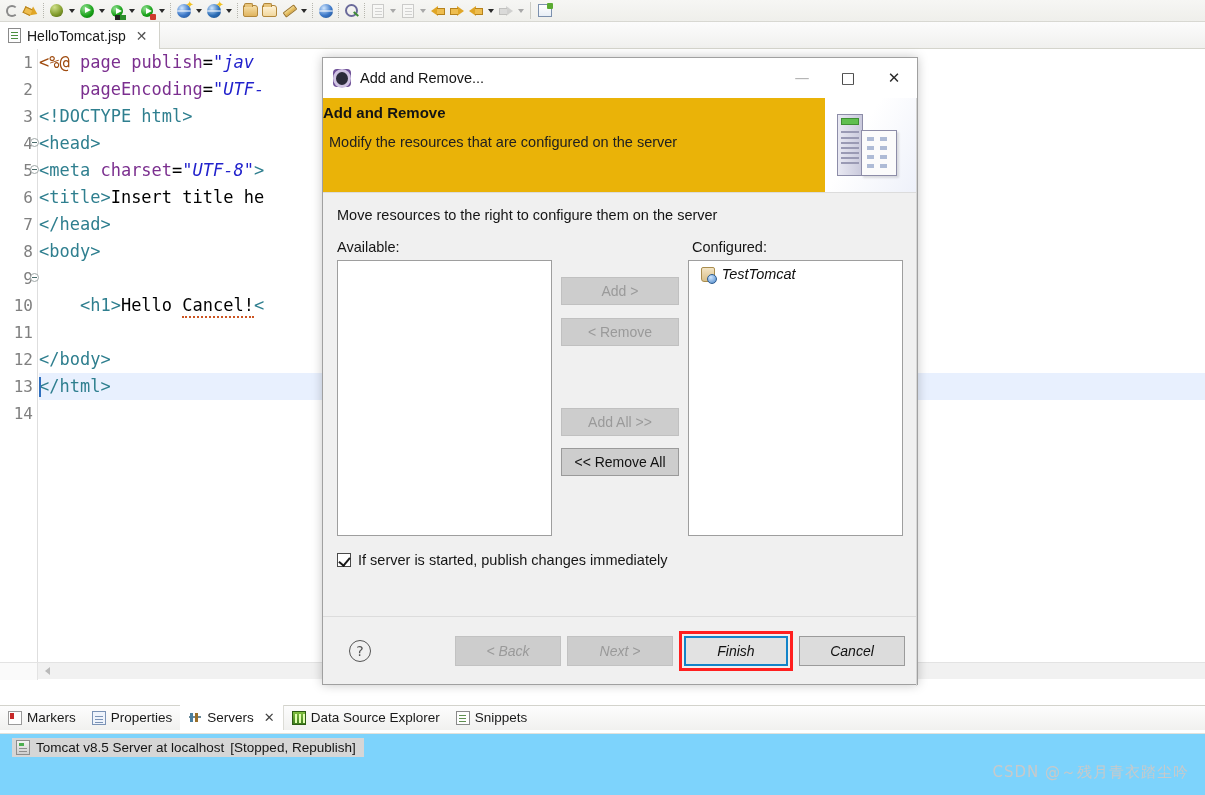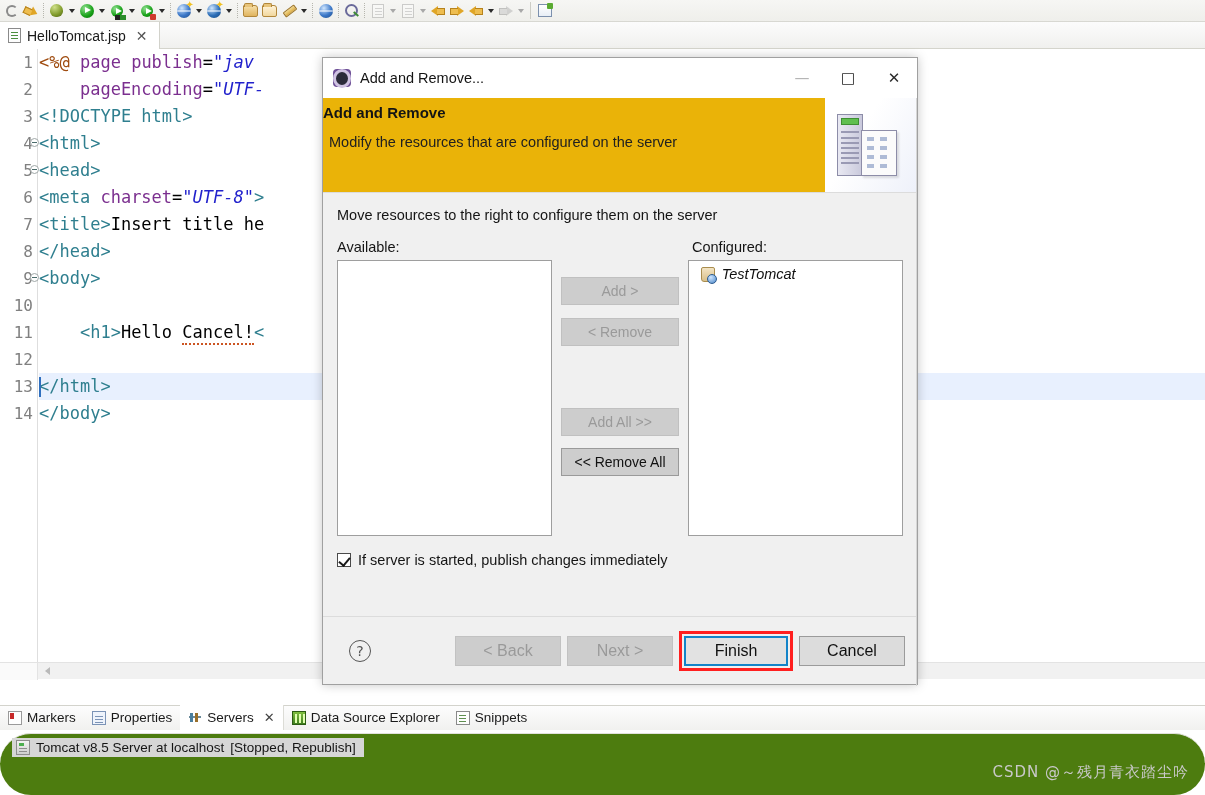--- a/index.html
+++ b/index.html
@@ -296,21 +296,21 @@
       box-shadow: 4px 0 0 #e0ffb0, 8px 0 0 #e0ffb0; }
   .vt-snip { background:#fdfdfd; border:1px solid #8a8a8a; }
   .vt-snip::after { content:""; position:absolute; left:2px; top:3px;
       width:7px; height:1px; background:#5f8f4f;
       box-shadow: 0 3px 0 #5f8f4f, 0 6px 0 #5f8f4f; }
   .vtclose { margin-left:5px; font-size:13px; color:#444; cursor:pointer;
              font-family:"DejaVu Sans", sans-serif;}
 
   .viewbody {
     position: absolute; left: 0; top: 733px; width: 1205px; height: 62px;
-    background: #4d7c0f; border-top: 1px solid #e2e2dc; border-radius: 31px;
+    background: #7dd3fc; border-top: 1px solid #e2e2dc;
   }
   .srow {
     position: absolute; left: 12px; top: 4px;
     display: flex; align-items: center; gap: 6px;
     background: #d6d6d6;
     padding: 2px 8px 2px 4px;
     font-size: 13.5px; color: #151515;
   }
   .srvicon {
     width: 14px; height: 15px; background: linear-gradient(to bottom,#f2f2f2,#cfcfcf);
@@ -469,23 +469,24 @@
   .help-ico {
     width: 22px; height: 22px; border-radius: 50%;
     border: 1.5px solid #555; color:#555;
     display:flex; align-items:center; justify-content:center;
     font-size: 14px; margin-left: 14px;
     font-family:"DejaVu Sans", sans-serif;
   }
   .fbtns { margin-left: auto; display: flex; align-items: center; gap: 0; }
   .fbtn {
     width: 106px; height: 30px; background: #cdcdcd;
-    border: 1px solid #c2c2c2; font-size: 16px; color: #9a9a9a;
+    border: 1px solid #c2c2c2; font-size: 14px; color: #9a9a9a;
     display: flex; align-items: center; justify-content: center;
     margin-left: 6px;
+    font-style: italic;
   }
   .fbtn.enabled { color:#111; background:#dcdcdc; border-color:#9b9b9b; }
   .finishwrap {
     position: relative; margin-left: 6px;
     border: 3px solid #ff1f1f;
     padding: 2px;
   }
   .fbtn.finish {
     margin-left: 0; width: 104px; height: 30px;
     background: #e2e2e2; color: #111;
@@ -660,31 +661,30 @@
         <div class="lnum">10</div>
         <div class="lnum">11</div>
         <div class="lnum">12</div>
         <div class="lnum">13</div>
         <div class="lnum">14</div>
       </div>
     <div class="codearea" id="codearea">
         <div class="crow"><span class="c-dir">&lt;%@ </span><span class="c-attr">page </span><span class="c-attr">publish</span><span class="c-eq">=</span><span class="c-str">"jav</span></div>
         <div class="crow"><span class="c-attr">    pageEncoding</span><span class="c-eq">=</span><span class="c-str">"UTF-</span></div>
         <div class="crow"><span class="c-tag">&lt;!DOCTYPE html&gt;</span></div>
-        <div class="crow"><span class="c-tag">&lt;html&gt;</span></div>
         <div class="crow"><span class="c-tag">&lt;head&gt;</span></div>
         <div class="crow"><span class="c-tag">&lt;meta </span><span class="c-attr">charset</span><span class="c-eq">=</span><span class="c-str">"UTF-8"</span><span class="c-tag">&gt;</span></div>
         <div class="crow"><span class="c-tag">&lt;title&gt;</span><span class="c-txt">Insert title he</span></div>
         <div class="crow"><span class="c-tag">&lt;/head&gt;</span></div>
         <div class="crow"><span class="c-tag">&lt;body&gt;</span></div>
         <div class="crow"></div>
         <div class="crow"><span class="c-tag">    &lt;h1&gt;</span><span class="c-txt">Hello </span><span class="c-txt spell">Cancel!</span><span class="c-tag">&lt;</span></div>
         <div class="crow"></div>
+        <div class="crow"><span class="c-tag">&lt;/body&gt;</span></div>
         <div class="crow hl"><span class="c-tag">&lt;/html&gt;</span><span class="caret"></span></div>
-        <div class="crow"><span class="c-tag">&lt;/body&gt;</span></div>
       </div>
     <div class="hscroll">
       <div class="leftcorner"></div>
       <div class="hs-arrow"></div>
     </div>
   </div>
 
   <div class="viewtabs" id="viewtabs">
       <div class="vtab">
         <span class="vt-ico vt-markers"></span>

